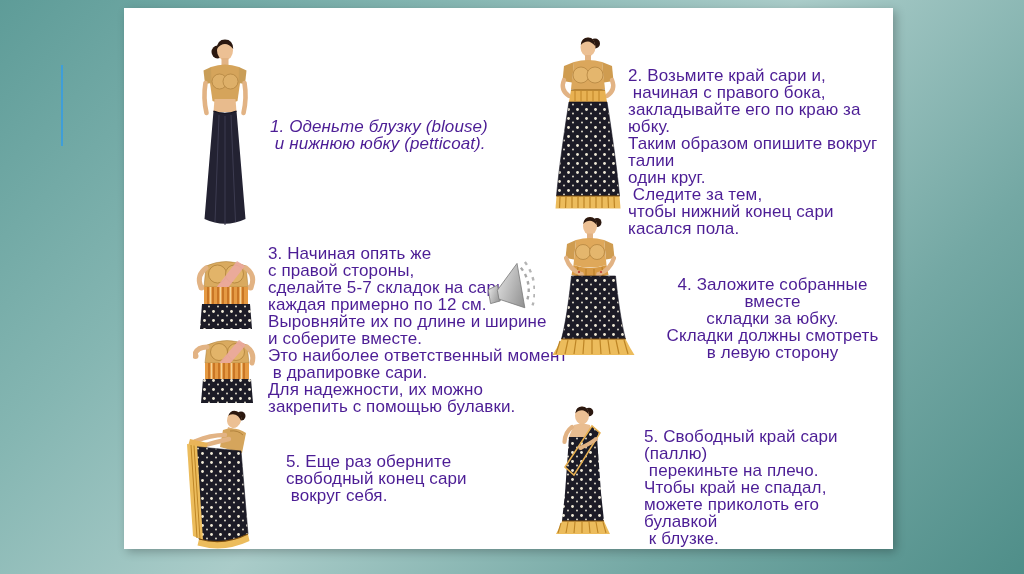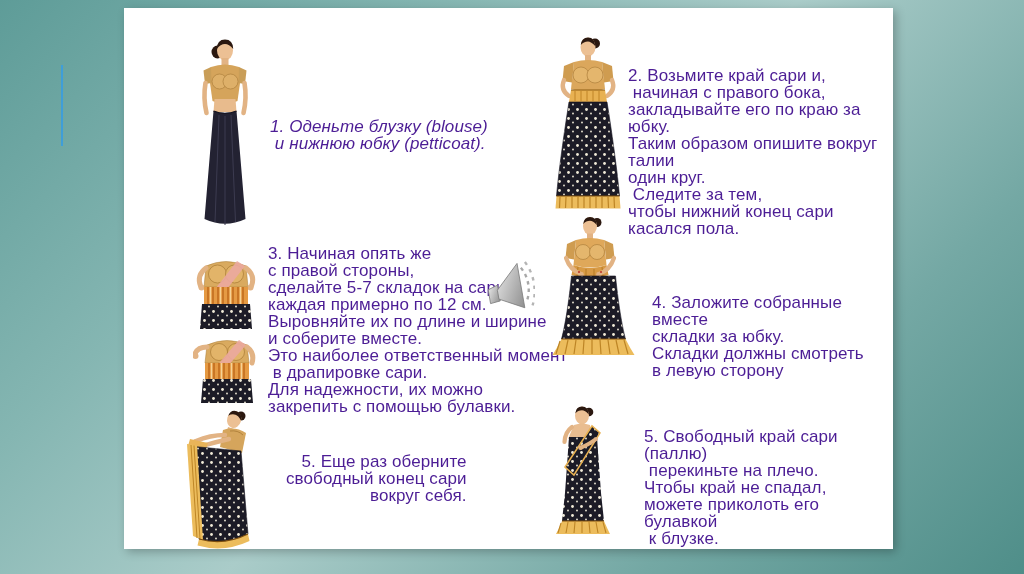--- a/index.html
+++ b/index.html
@@ -14,22 +14,22 @@
     background:#ffffff; box-shadow:3px 3px 9px rgba(0,0,0,0.25);
   }
   .slide * { position:absolute; }
   .step-text {
     font-size:17px; line-height:17px; color:#4c1d95;
     white-space:pre-wrap; letter-spacing:0.1px;
   }
   .t1 { left:146px; top:110px;font-style:italic; }
   .t2 { left:504px; top:59px; }
   .t3 { left:144px; top:237px; }
-  .t4 { left:528px; top:286px; }
-  .t5 { left:162px; top:445px;text-align:right; }
+  .t4 { left:528px; top:268px;text-align:center; }
+  .t5 { left:162px; top:445px; }
   .t6 { left:520px; top:420px; }
   .fig1 { left:66px;  top:28px;  width:70px; height:194px; }
   .fig2 { left:424px; top:27px;  width:90px; height:176px; }
   .fig3a{ left:69px;  top:247px; width:66px; height:76px; }
   .fig3b{ left:69px;  top:325px; width:66px; height:72px; }
   .fig4 { left:424px; top:207px; width:91px; height:152px; }
   .fig5 { left:58px;  top:398px; width:79px; height:143px; }
   .fig6 { left:428px; top:397px; width:63px; height:135px; }
   .speaker { left:361px; top:250px; width:50px; height:58px; cursor:pointer; }
 </style>

